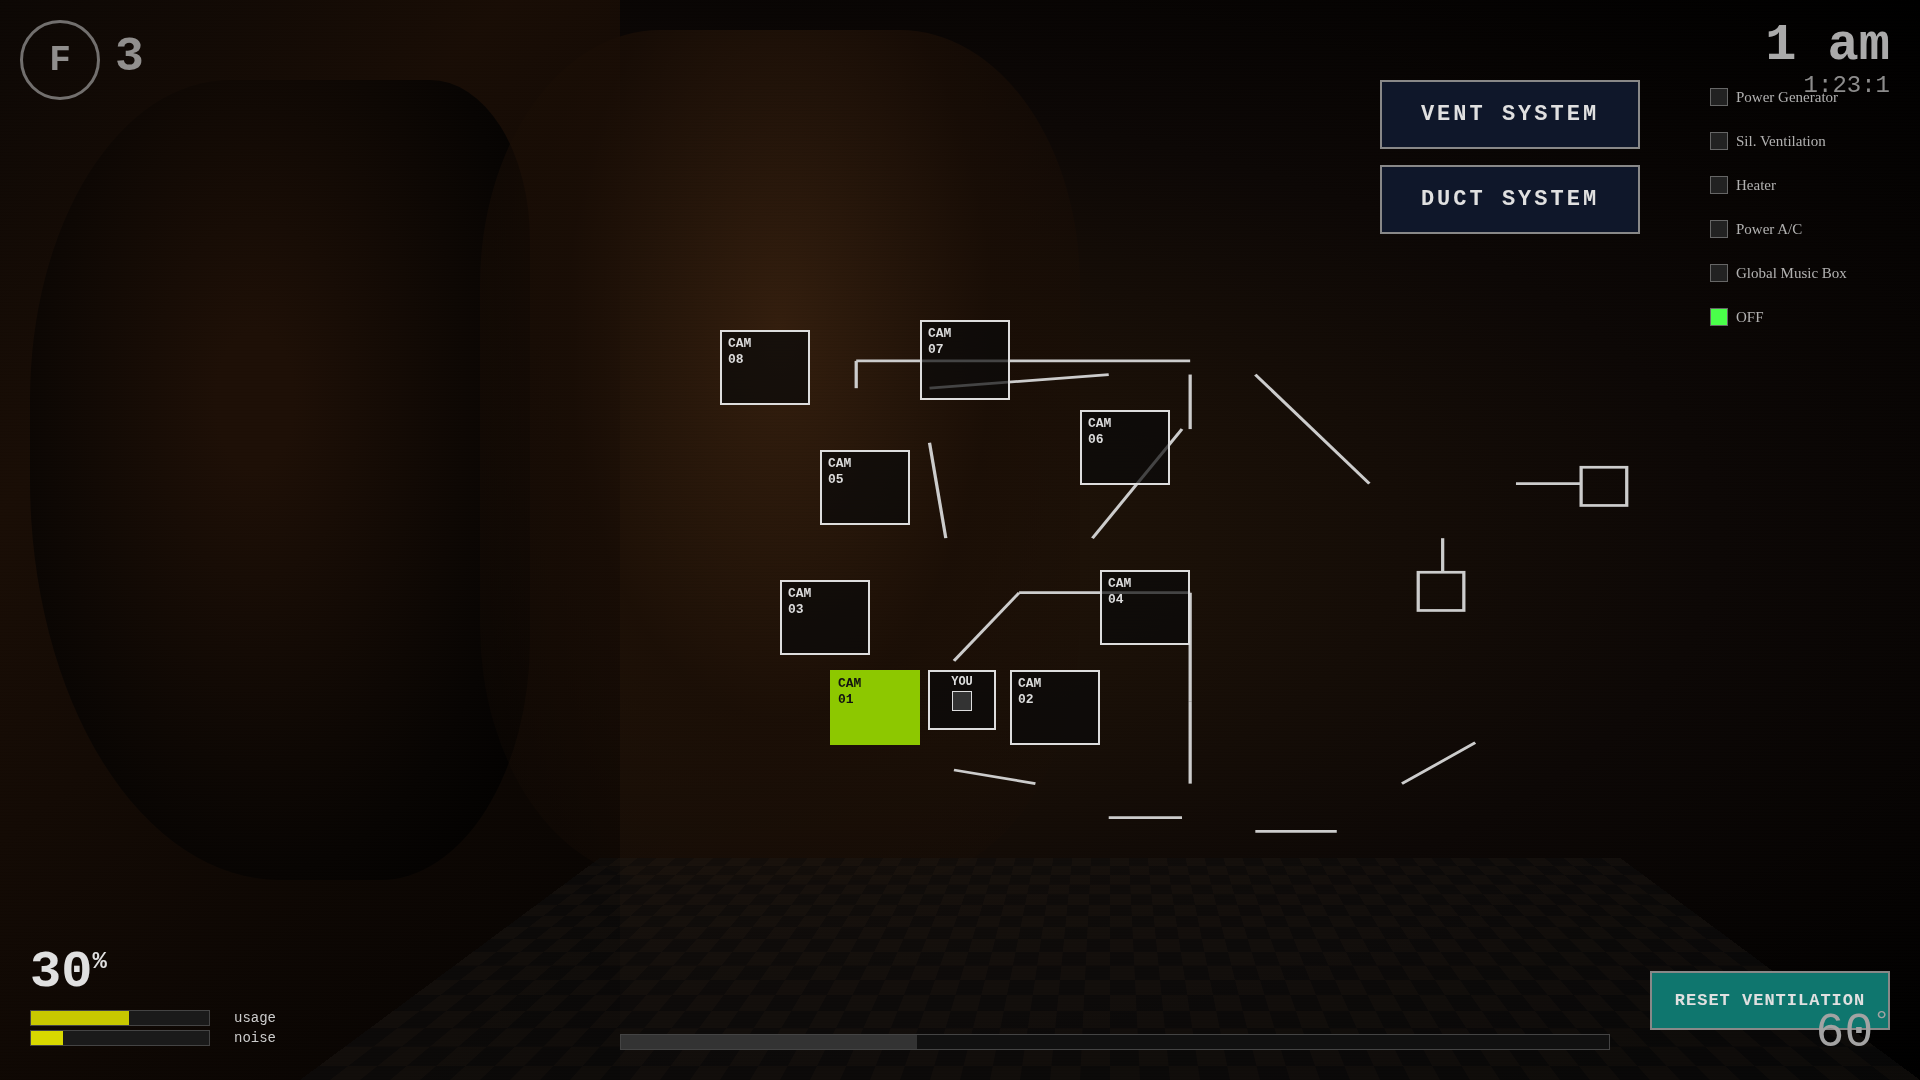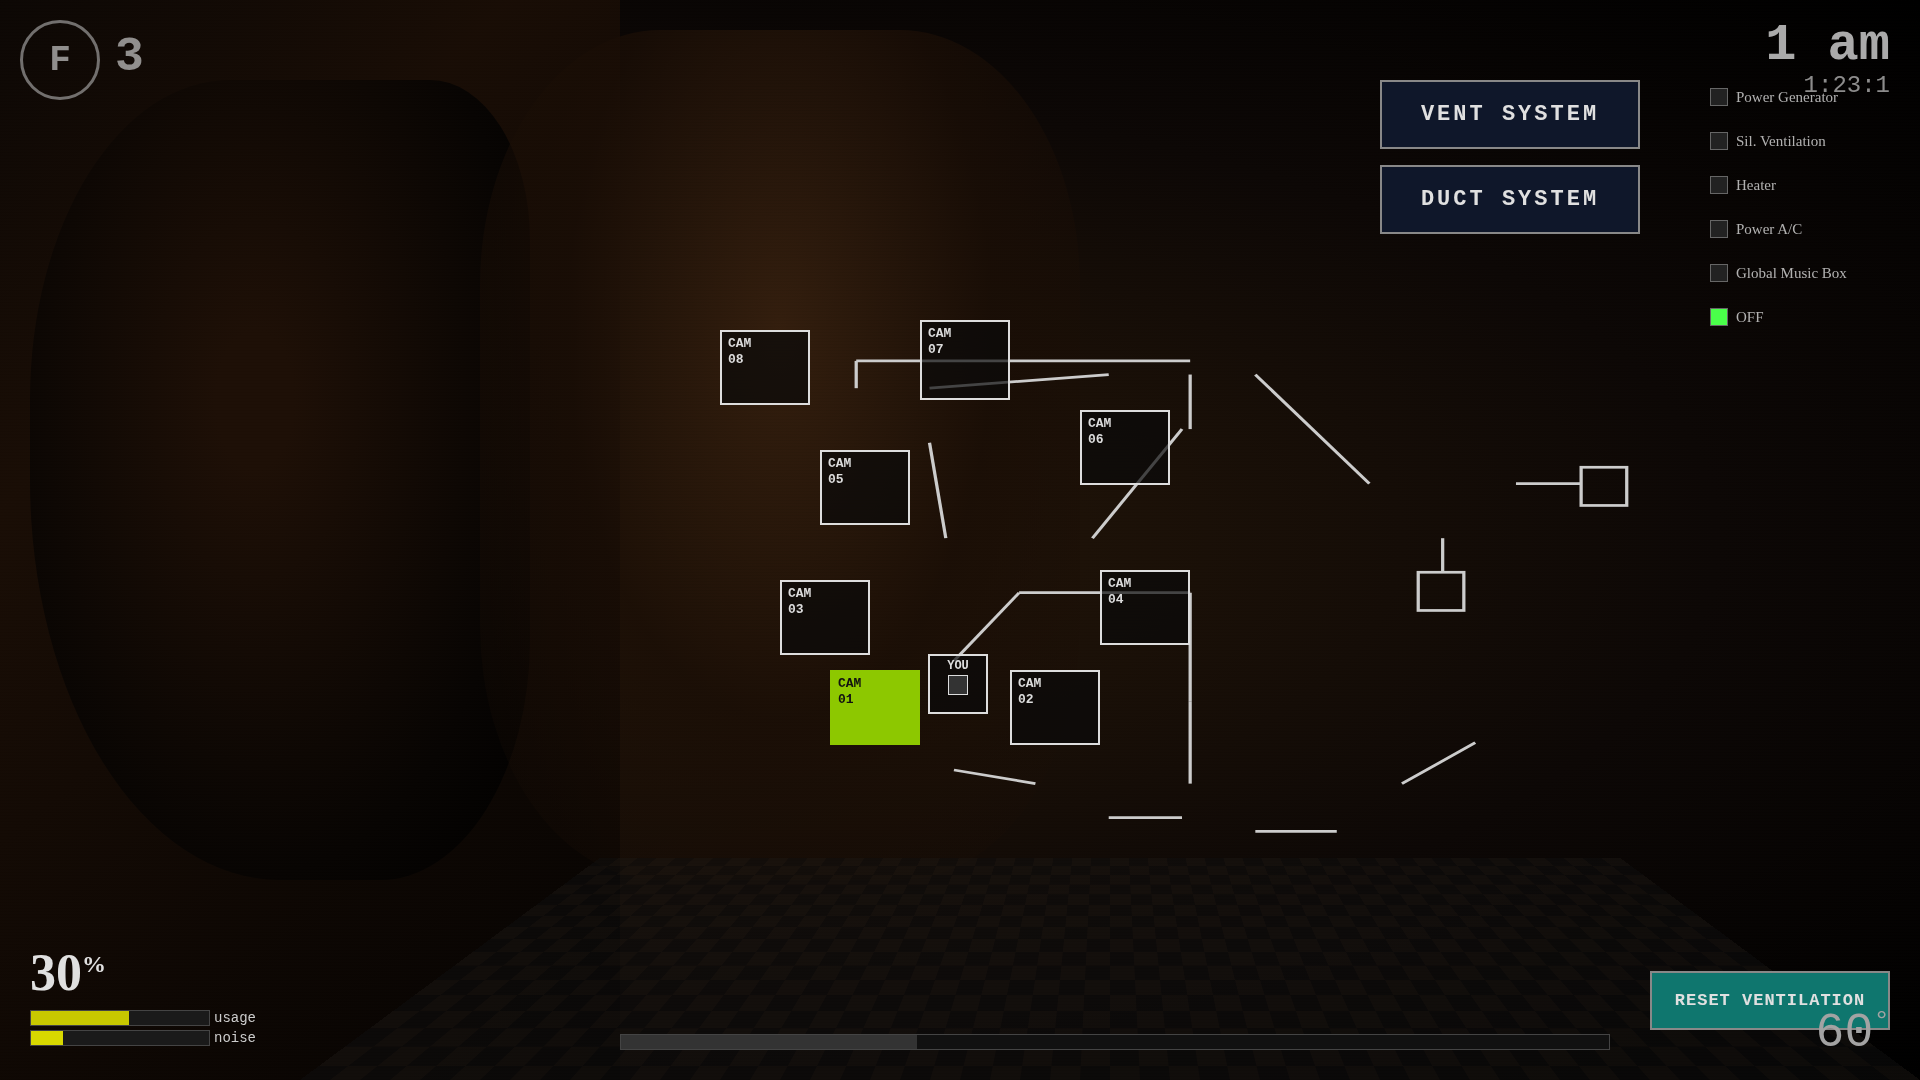--- a/index.html
+++ b/index.html
@@ -218,21 +218,21 @@
       position: absolute;
       bottom: 30px;
       left: 30px;
       z-index: 10;
     }
 
     .power-percent {
       font-size: 52px;
       color: #e0e0e0;
       font-weight: bold;
-      font-family: Liberation Serif, serif;
+      font-family: Liberation Mono, monospace;
     }
     .power-percent sup {
       font-size: 24px;
     }
 
     .bar-container {
       margin-top: 8px;
     }
     .bar-row {
       display: flex;
@@ -250,21 +250,21 @@
       height: 100%;
       background: #c8c800;
     }
     .bar-fill.small {
       background: #d8d800;
     }
     .bar-label {
       color: #ccc;
       font-family: 'Courier New', Courier, monospace;
       font-size: 14px;
-      margin-left: 4px;
+      margin-left: 24px;
     }
 
     
     .bottom-right {
       position: absolute;
       bottom: 20px;
       right: 30px;
       z-index: 10;
     }
     .temp-display {
@@ -434,21 +434,21 @@
   </div>
 
   <div class="cam-box" style="left:480px;top:250px;width:90px;height:75px;">
     <div class="cam-label">CAM<br>04</div>
   </div>
 
   <div class="cam-box" style="left:160px;top:260px;width:90px;height:75px;">
     <div class="cam-label">CAM<br>03</div>
   </div>
 
-  <div class="you-box" style="left:308px;top:334px;width:60px;height:60px;">
+  <div class="you-box" style="left:308px;top:350px;width:68px;height:60px;">
     <div>YOU</div>
     <div style="width:20px;height:20px;border:1px solid #ddd;margin:2px auto;background:#333;"></div>
   </div>
 
   <div class="cam-box" style="left:390px;top:350px;width:90px;height:75px;">
     <div class="cam-label">CAM<br>02</div>
   </div>
 
   <div class="cam-box selected" style="left:210px;top:350px;width:90px;height:75px;">
     <div class="cam-label">CAM<br>01</div>

